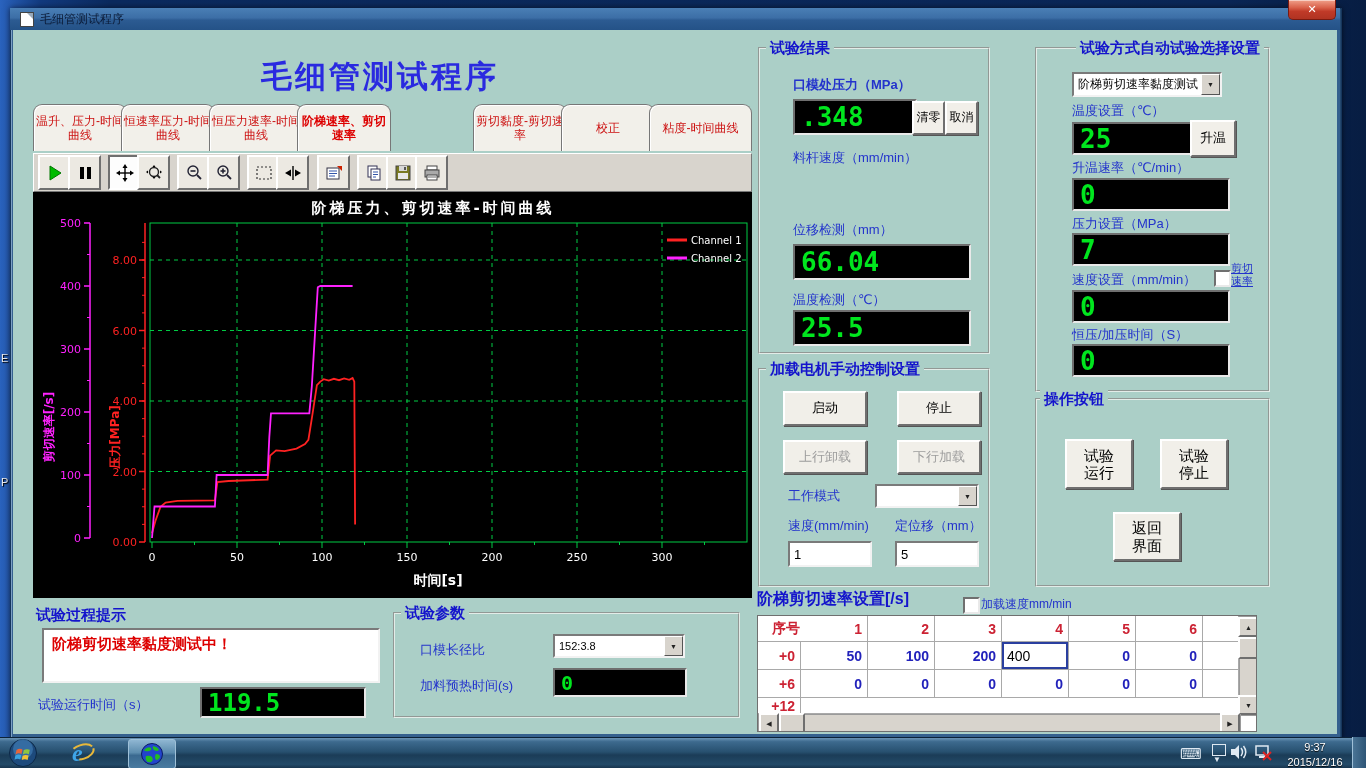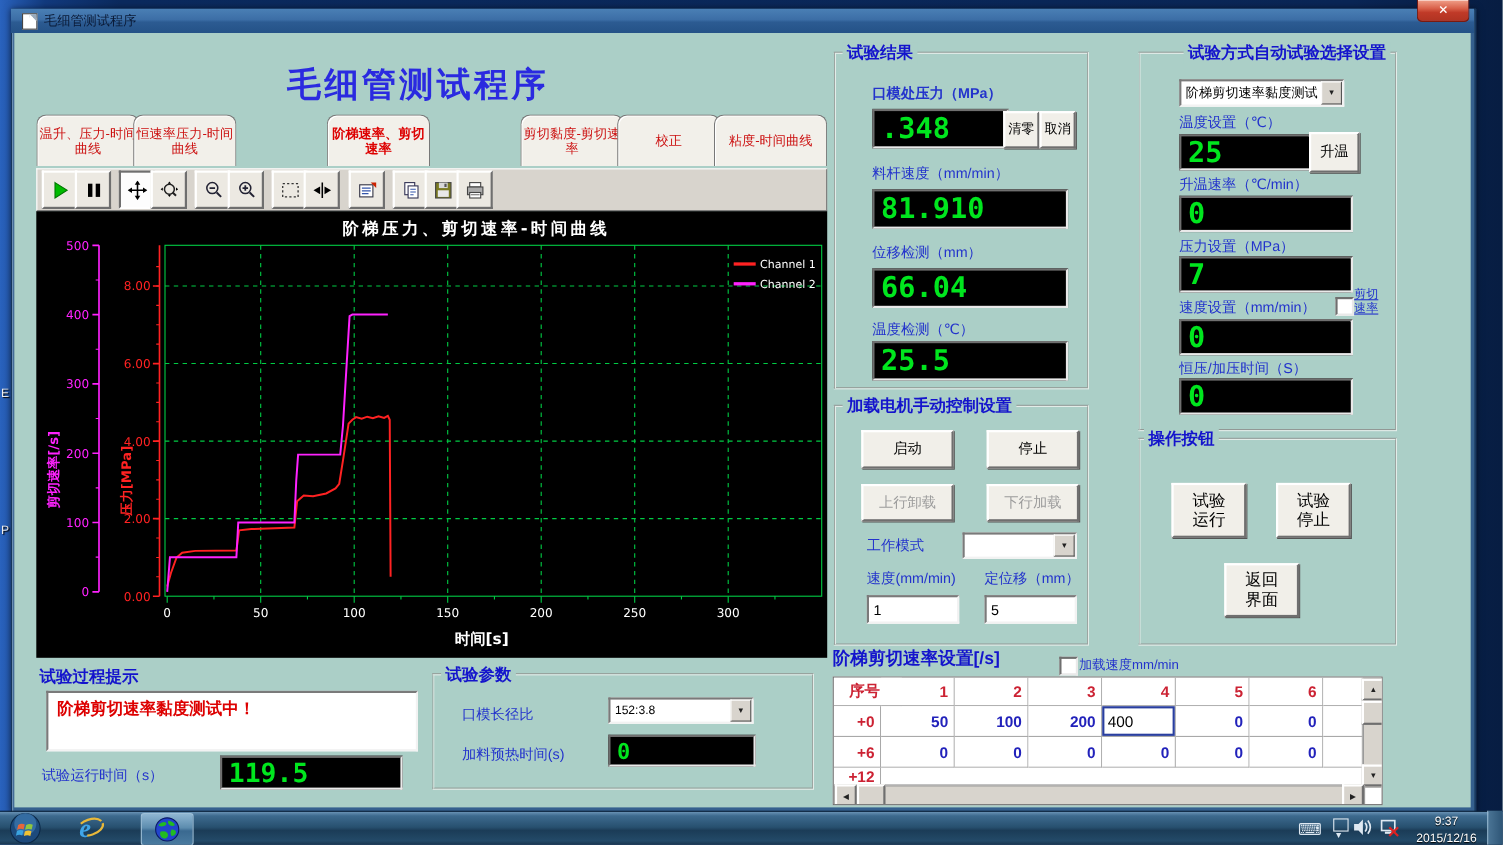--- a/index.html
+++ b/index.html
@@ -81,20 +81,21 @@
     <span id="doc-icon"></span>
     <span>毛细管测试程序</span>
   </div>
   <div class="abs" id="close-btn">✕</div>
   <div class="abs" id="client"></div>
 
   <div class="abs" style="left:230px;top:56px;width:300px;text-align:center;color:#2a2ae0;font-weight:bold;font-size:31px;letter-spacing:3px;font-family:'Liberation Serif','DejaVu Serif',serif;">毛细管测试程序</div>
 
   <div class="tab" style="left:33px;width:88px;">温升、压力-时间曲线</div>
   <div class="tab" style="left:121px;width:88px;">恒速率压力-时间曲线</div>
+  <div class="tab" style="left:209px;width:88px;">恒压力速率-时间曲线</div>
   <div class="tab active" style="left:297px;width:88px;">阶梯速率、剪切速率</div>
   <div class="tab" style="left:473px;width:88px;">剪切黏度-剪切速率</div>
   <div class="tab" style="left:561px;width:88px;">校正</div>
   <div class="tab" style="left:649px;width:97px;">粘度-时间曲线</div>
 
   <div class="abs" style="left:33px;top:153px;width:717px;height:37px;background:#d8d4cd;border:1px solid;border-color:#fff #777 #777 #fff;"></div>
   <div class="abs tbtn" style="left:38px;top:155px;">
     <svg width="18" height="18">
         <polygon points="4,2 15,9 4,16" fill="#00bb00" stroke="#007700"></polygon>
       </svg>
@@ -299,21 +300,20 @@
   <div class="abs lbl" style="left:420px;top:677px;">加料预热时间(s)</div>
   <div class="abs lcd" style="left:553px;top:668px;width:124px;height:25px;font-size:20px;">0</div>
 
   <div class="abs groupbox" style="left:758px;top:47px;width:228px;height:303px;"></div>
   <div class="abs gb-legend panel-title" style="left:766px;top:39px;">试验结果</div>
   <div class="abs lbl" style="left:793px;top:76px;font-weight:bold;">口模处压力（MPa）</div>
   <div class="abs lcd" style="left:793px;top:99px;width:114px;height:32px;font-size:26px;">.348</div>
   <div class="abs btn" style="left:912px;top:101px;width:29px;height:30px;font-size:12px;">清零</div>
   <div class="abs btn" style="left:945px;top:101px;width:29px;height:30px;font-size:12px;">取消</div>
   <div class="abs lbl" style="left:793px;top:149px;">料杆速度（mm/min）</div>
-  <div class="abs lcd" style="left:793px;top:172px;width:168px;height:32px;font-size:26px;">81.910</div>
   <div class="abs lbl" style="left:793px;top:221px;">位移检测（mm）</div>
   <div class="abs lcd" style="left:793px;top:244px;width:168px;height:32px;font-size:26px;">66.04</div>
   <div class="abs lbl" style="left:793px;top:291px;">温度检测（℃）</div>
   <div class="abs lcd" style="left:793px;top:310px;width:168px;height:32px;font-size:26px;">25.5</div>
 
   <div class="abs groupbox" style="left:758px;top:368px;width:228px;height:215px;"></div>
   <div class="abs gb-legend panel-title" style="left:766px;top:360px;">加载电机手动控制设置</div>
   <div class="abs btn" style="left:783px;top:391px;width:80px;height:31px;">启动</div>
   <div class="abs btn" style="left:897px;top:391px;width:80px;height:31px;">停止</div>
   <div class="abs btn disabled" style="left:783px;top:440px;width:80px;height:30px;">上行卸载</div>

